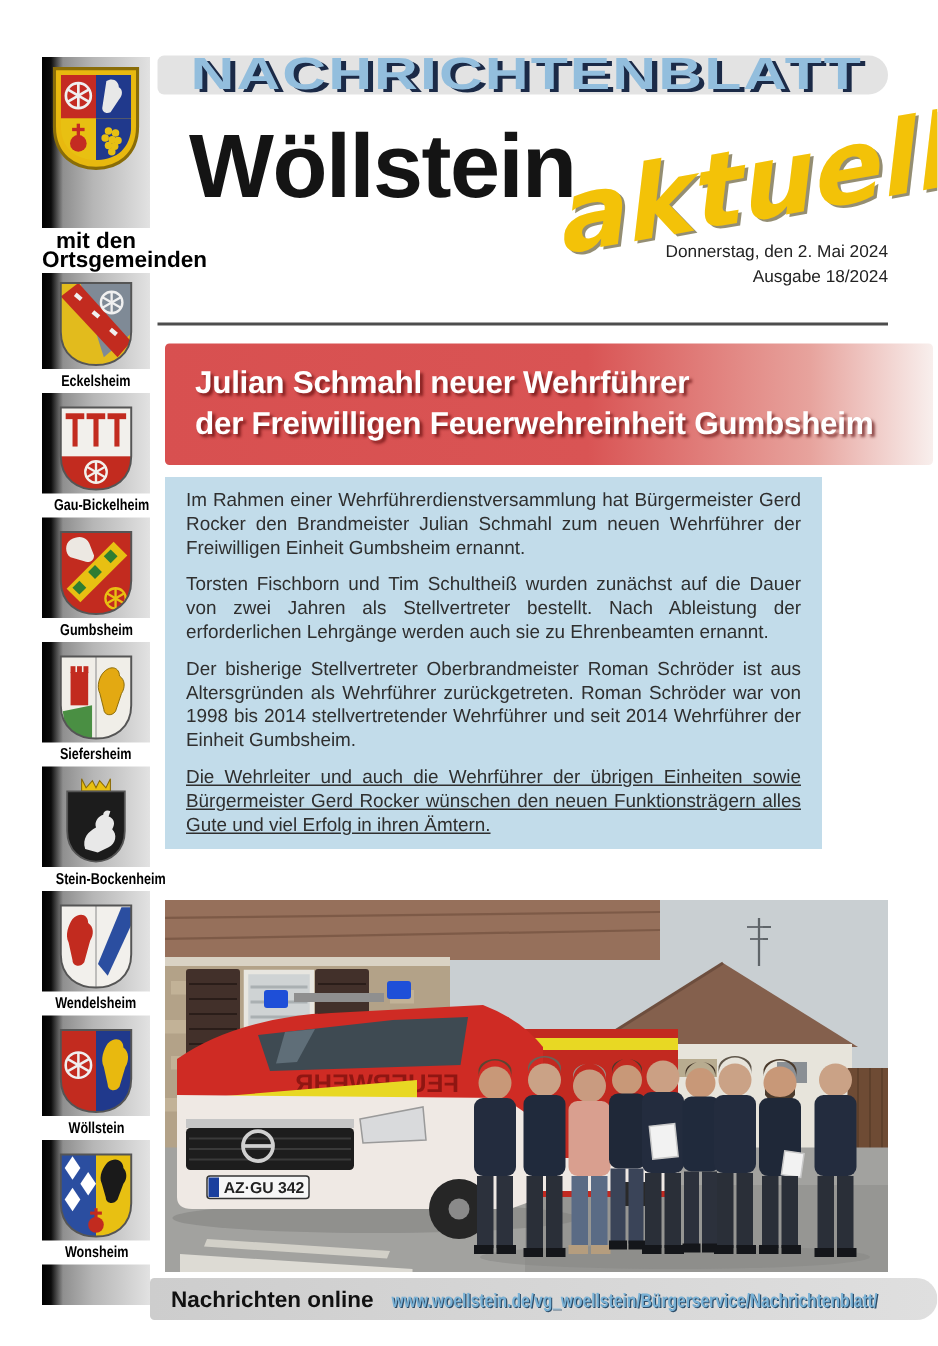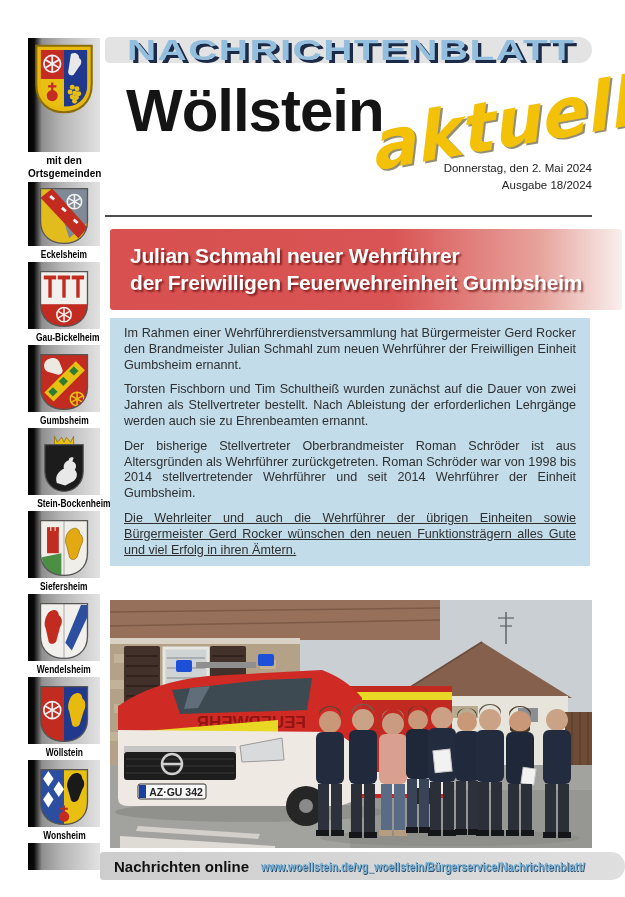--- a/index.html
+++ b/index.html
@@ -4,21 +4,21 @@
 <style>
   html,body{margin:0;padding:0;background:#ffffff;}
   .page{position:relative;width:625px;height:897px;background:#fff;overflow:hidden;
         font-family:"Liberation Sans",sans-serif;}
 
   
   .sidebar{position:absolute;left:28px;top:38px;width:72px;height:832px;
     background:linear-gradient(to right,#000 0px,#0b0b0b 6px,#8f8f8f 14px,#b6b6b6 34px,#e2e2e2 72px);}
   .vg-arms{position:absolute;left:5px;top:5px;width:62px;height:72px;}
   .side-header{position:absolute;left:0;top:114px;width:72px;background:#fff;
-    padding:2px 0;text-align:center;font-weight:bold;font-size:10px;line-height:13px;color:#000;}
+    padding:2px 0;text-align:center;font-weight:bold;font-size:15px;line-height:13px;color:#000;}
   .side-items{position:absolute;left:0;top:148px;width:72px;display:flex;flex-direction:column;gap:7px;}
   .side-item{display:flex;flex-direction:column;align-items:center;}
   .side-item svg{width:54px;height:60px;}
   .side-label{width:72px;background:#fff;text-align:center;font-weight:bold;font-size:10.5px;
     line-height:16px;height:16px;color:#000;overflow:visible;white-space:nowrap;}
   .side-label span{display:inline-block;transform:scaleX(0.8);transform-origin:center;}
 
   
   .mast-banner{position:absolute;left:105px;top:37px;width:487px;height:26px;background:#e3e3e3;
     border-radius:8px 24px 24px 8px;display:flex;align-items:center;}
@@ -36,21 +36,21 @@
   .header-rule{position:absolute;left:105px;top:215px;width:487px;height:2px;background:#4d4d4d;}
 
   
   .headline{position:absolute;left:110px;top:229px;width:512px;height:81px;box-sizing:border-box;
     background:linear-gradient(to right,#d85050 0%,#d95454 55%,#e7a39d 84%,#f8efed 100%);
     border-radius:3px;padding:13px 0 0 20px;}
   .headline div{font-size:21px;line-height:27px;font-weight:bold;color:#fff;
     letter-spacing:-0.2px;text-shadow:2px 2px 2px rgba(96,12,12,0.7);}
 
   
-  .article-body{position:absolute;left:110px;top:318px;width:480px;box-sizing:border-box;
+  .article-body{position:absolute;left:110px;top:318px;width:438px;box-sizing:border-box;
     background:#c2dcea;padding:8px 14px;font-size:12.6px;line-height:15.8px;
     text-align:justify;color:#2f2f2f;}
   .article-body p{margin:0 0 9px 0;}
   .article-body p:last-child{margin-bottom:0;text-decoration:underline;}
 
   
   .photo{position:absolute;left:110px;top:600px;width:482px;height:248px;}
 
   
   .footer-bar{position:absolute;left:100px;top:852px;width:525px;height:28px;box-sizing:border-box;
@@ -178,46 +178,46 @@
                 <line x1="25.5" y1="33.4" x2="34.5" y2="38.6"></line>
                 <line x1="25.5" y1="38.6" x2="34.5" y2="33.4"></line>
             </g>
           </g>
           <path d="M2,2 H38 V27 C38,39 29,44 20,44 C11,44 2,39 2,27 Z" fill="none" stroke="#555" stroke-width="1"></path>
         </svg>
         <div class="side-label"><span>Gumbsheim</span></div>
       </div>
 
       <div class="side-item">
-        <svg viewBox="0 0 40 50">
-          <path d="M12,1 L14.5,6 L18,2 L20,6 L22,2 L25.5,6 L28,1 L28,8 L12,8 Z" fill="#e8c012" stroke="#8a6a08" stroke-width="0.6"></path>
-          <path d="M4,8 H36 V30 C36,41 28,47 20,47 C12,47 4,41 4,30 Z" fill="#1c1c1c" stroke="#555" stroke-width="1"></path>
-          <path d="M14,40 c-2,-6 2,-10 6,-12 c-1,-3 1,-6 4,-7 c0,-2 2,-3 4,-2 l-1,3 c3,1 4,4 2,7 c3,3 2,8 -2,10 l-6,3 z" fill="#e8e8e8"></path>
-        </svg>
-        <div class="side-label"><span>Stein-Bockenheim</span></div>
-      </div>
-
-      <div class="side-item">
         <svg viewBox="0 0 40 46">
           <clipPath id="sh4">
               <path d="M2,2 H38 V27 C38,39 29,44 20,44 C11,44 2,39 2,27 Z"></path>
             </clipPath>
           <g clip-path="url(#sh4)">
             <rect x="0" y="0" width="40" height="46" fill="#f0eee8"></rect>
             <polygon points="3,30 18,27 18,44 5,42" fill="#4a8f43"></polygon>
             <rect x="7" y="10" width="9" height="17" fill="#c22b1f"></rect>
             <rect x="7" y="7" width="2.5" height="3.5" fill="#c22b1f"></rect>
               <rect x="10.3" y="7" width="2.5" height="3.5" fill="#c22b1f"></rect>
               <rect x="13.6" y="7" width="2.5" height="3.5" fill="#c22b1f"></rect>
             <path d="M24,10 c4,-4 8,-2 8,2 c3,2 3,6 1,9 l-3,9 c-2,3 -6,2 -6,-1 l-2,-8 c-2,-4 0,-9 2,-11 z" fill="#e3a912" stroke="#8a6a08" stroke-width="0.5"></path>
             <line x1="20" y1="2" x2="20" y2="44" stroke="#999" stroke-width="0.6"></line>
           </g>
           <path d="M2,2 H38 V27 C38,39 29,44 20,44 C11,44 2,39 2,27 Z" fill="none" stroke="#555" stroke-width="1"></path>
         </svg>
         <div class="side-label"><span>Siefersheim</span></div>
+      </div>
+
+      <div class="side-item">
+        <svg viewBox="0 0 40 50">
+          <path d="M12,1 L14.5,6 L18,2 L20,6 L22,2 L25.5,6 L28,1 L28,8 L12,8 Z" fill="#e8c012" stroke="#8a6a08" stroke-width="0.6"></path>
+          <path d="M4,8 H36 V30 C36,41 28,47 20,47 C12,47 4,41 4,30 Z" fill="#1c1c1c" stroke="#555" stroke-width="1"></path>
+          <path d="M14,40 c-2,-6 2,-10 6,-12 c-1,-3 1,-6 4,-7 c0,-2 2,-3 4,-2 l-1,3 c3,1 4,4 2,7 c3,3 2,8 -2,10 l-6,3 z" fill="#e8e8e8"></path>
+        </svg>
+        <div class="side-label"><span>Stein-Bockenheim</span></div>
       </div>
 
       <div class="side-item">
         <svg viewBox="0 0 40 46">
           <clipPath id="sh6">
               <path d="M2,2 H38 V27 C38,39 29,44 20,44 C11,44 2,39 2,27 Z"></path>
             </clipPath>
           <g clip-path="url(#sh6)">
             <rect x="0" y="0" width="40" height="46" fill="#f2f0ec"></rect>
             <path d="M8,9 c4,-4 8,-2 8,2 c3,2 3,6 1,9 l-3,11 c-2,3 -6,2 -6,-1 l-2,-9 c-2,-4 0,-9 2,-12 z" fill="#c22b1f"></path>

